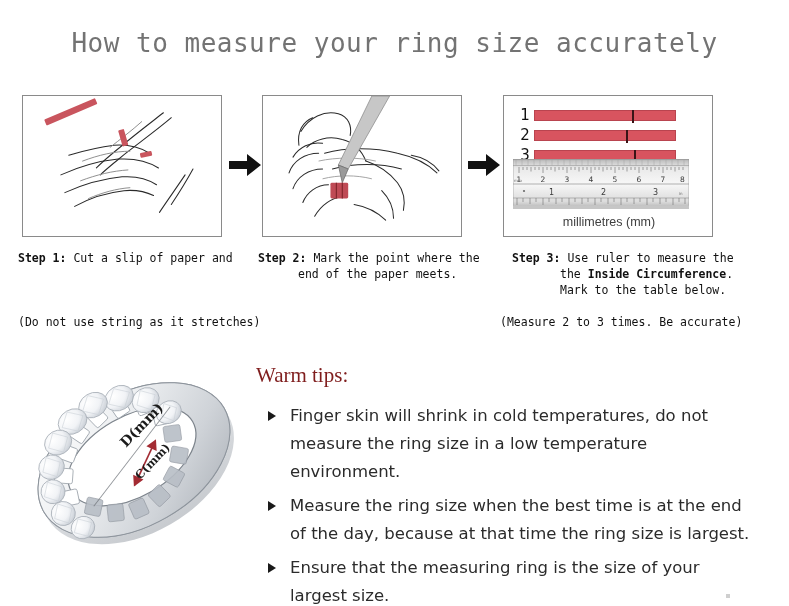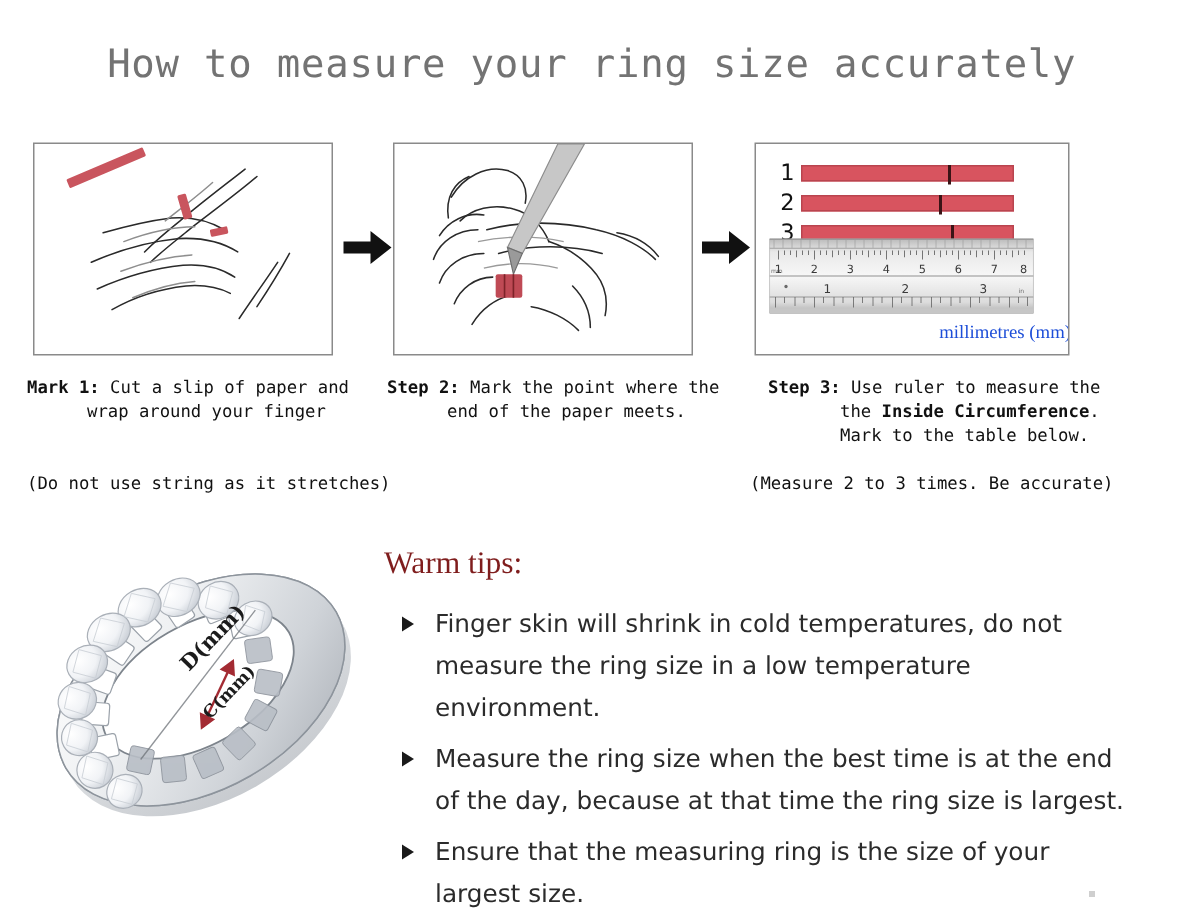--- a/index.html
+++ b/index.html
@@ -55,23 +55,23 @@
 
   
   .barrow{position:absolute;display:flex;align-items:center;}
   .barnum{
     width:18px;text-align:center;font-size:15px;color:#111;
     font-family:"DejaVu Sans","Liberation Sans",sans-serif;
   }
   .bar{height:11px;position:relative;border:1px solid #b9444f;box-sizing:border-box;}
   .bar .tick{position:absolute;top:-1px;width:2px;height:13px;background:#3a1416;}
   .mmlabel{
-    position:absolute;left:0;bottom:7px;width:210px;text-align:right;
-    font-family:Liberation Serif, serif;
-    font-size:12.5px;color:#1d4ed8;
+    position:absolute;left:0;bottom:7px;width:210px;text-align:center;
+    font-family:Liberation Sans, sans-serif;
+    font-size:12.5px;color:#404040;
   }
 
   
   .ringwrap{position:absolute;left:22px;top:352px;width:225px;height:215px;}
   .warm{
     position:absolute;left:256px;top:363px;width:510px;
     color:#2b2b2b;
   }
   .warm h2{
     margin:0 0 14px 0;font-weight:normal;font-size:21px;color:#7f1d1d;
@@ -340,23 +340,22 @@
           <line x1="172" y1="39" x2="172" y2="45"></line>
         </g>
         <rect x="0" y="46.5" width="176" height="3.5" fill="#c6c6c6" stroke="none"></rect>
       </svg>
 
       <div class="mmlabel">millimetres (mm)</div>
     </div>
   </div>
 
   <div class="cap c1">
-    <b>Mark 1:</b>
+    <b>Step 1:</b>
     <span>Cut a slip of paper and</span>
-    <span class="l2">wrap around your finger</span>
   </div>
   <div class="note n1">(Do not use string as it stretches)</div>
 
   <div class="cap c2">
     <b>Step 2:</b>
     <span>Mark the point where the</span>
     <span class="l2">end of the paper meets.</span>
   </div>
 
   <div class="cap c3">

